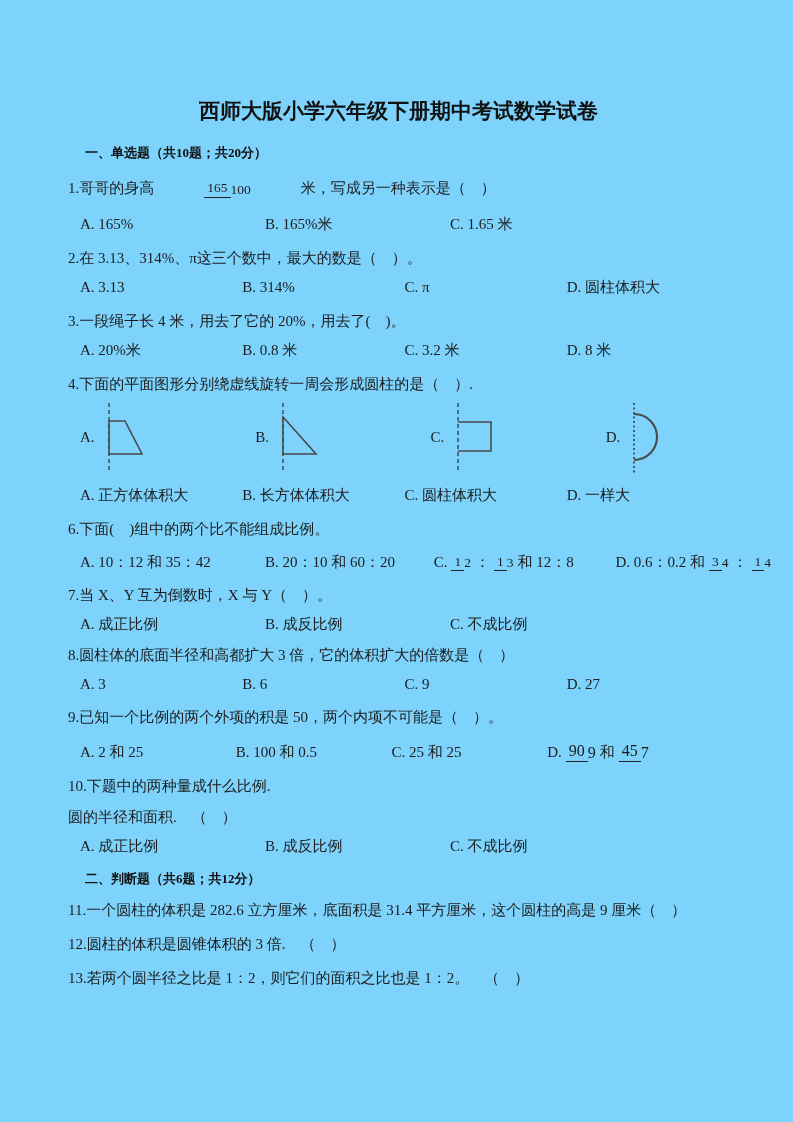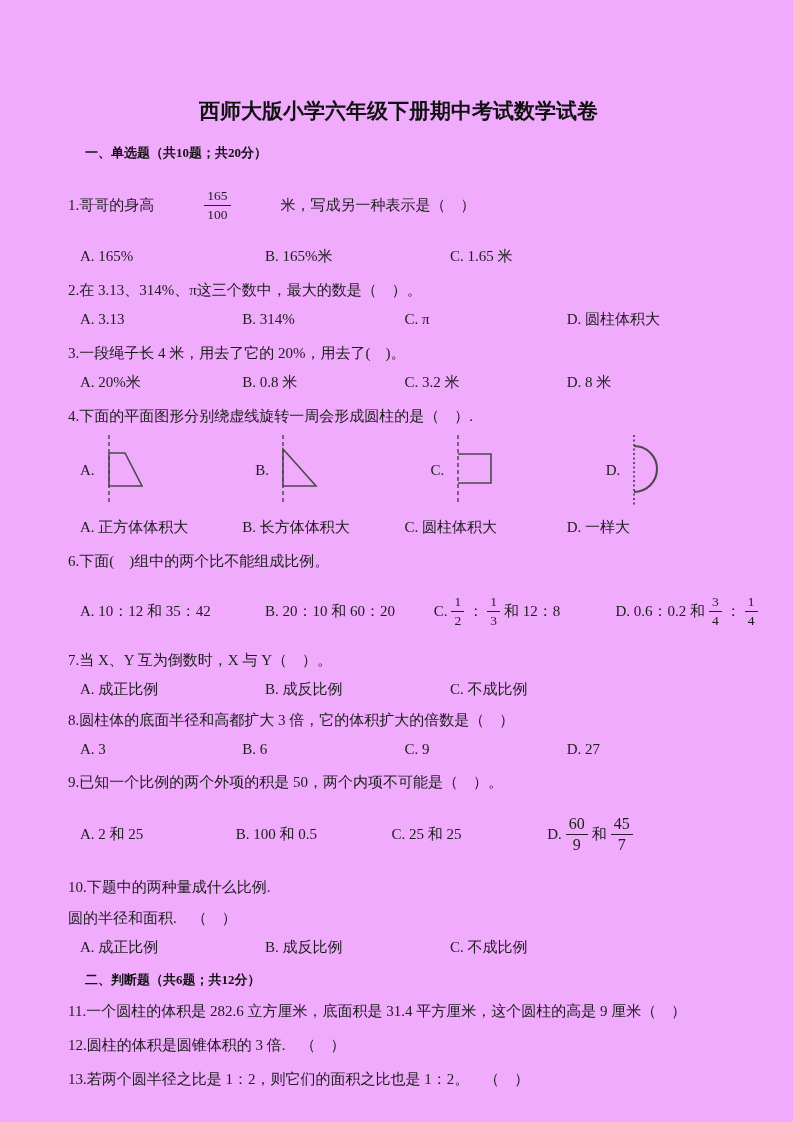--- a/index.html
+++ b/index.html
@@ -1,21 +1,21 @@
 <!DOCTYPE html>
 <html><head>
 <meta charset="utf-8">
 <style>
   html,body{margin:0;padding:0;background:#ffffff;}
   .page{
     position:relative;
     width:793px;height:1122px;
     box-sizing:border-box;
     padding:98px 64px 0 68px;
-    background:#f0abfc;
+    background:#7dd3fc;
     color:#1c1c1c;
     font-family:"Liberation Serif","DejaVu Serif",serif;
     font-size:15px;
     overflow:hidden;
   }
   .title{
     margin:0;
     text-align:center;
     font-size:21px;
     font-weight:bold;
@@ -50,24 +50,24 @@
   .opt:last-child{flex:1 0 auto;}
   .opts.c3 .opt{flex:0 0 28.5%;}
   .opts.c3 .opt:last-child{flex:1 0 auto;}
   .opts.q6w .opt:nth-child(1){flex:0 0 28.5%;}
   .opts.q6w .opt:nth-child(2){flex:0 0 26%;}
   .opts.q6w .opt:nth-child(3){flex:0 0 28%;}
   .opts.q9w .opt{flex:0 0 24%;}
   .opts.q9w .opt:last-child{flex:1 0 auto;}
   .frac{
     display:inline-flex;
-    flex-direction:column;
+    flex-direction:row;
     align-items:center;
     vertical-align:middle;
-    margin:16px 4px;
+    margin:8px 4px;
     font-size:13.5px;
     line-height:1.15;
     justify-content:flex-end;
   }
   .frac .num{border-bottom:1.4px solid #222;padding:0 3px 1px 3px;}
   .frac .den{padding-top:1px;}
   .frac.lg{font-size:16px;}
   .shapes{
     display:flex;
     align-items:center;
@@ -207,21 +207,21 @@
   </div>
 
   <p class="stem mt12">9.已知一个比例的两个外项的积是 50，两个内项不可能是（　）。</p>
   <div class="opts q9w mt6">
     <span class="opt">A. 2 和 25</span>
     <span class="opt">B. 100 和 0.5</span>
     <span class="opt">C. 25 和 25</span>
     <span class="opt">
       <span>D.</span>
       <span class="frac lg">
-        <span class="num">60</span>
+        <span class="num">90</span>
         <span class="den">9</span>
       </span>
       <span>和</span>
       <span class="frac lg">
         <span class="num">45</span>
         <span class="den">7</span>
       </span>
     </span>
   </div>
 

